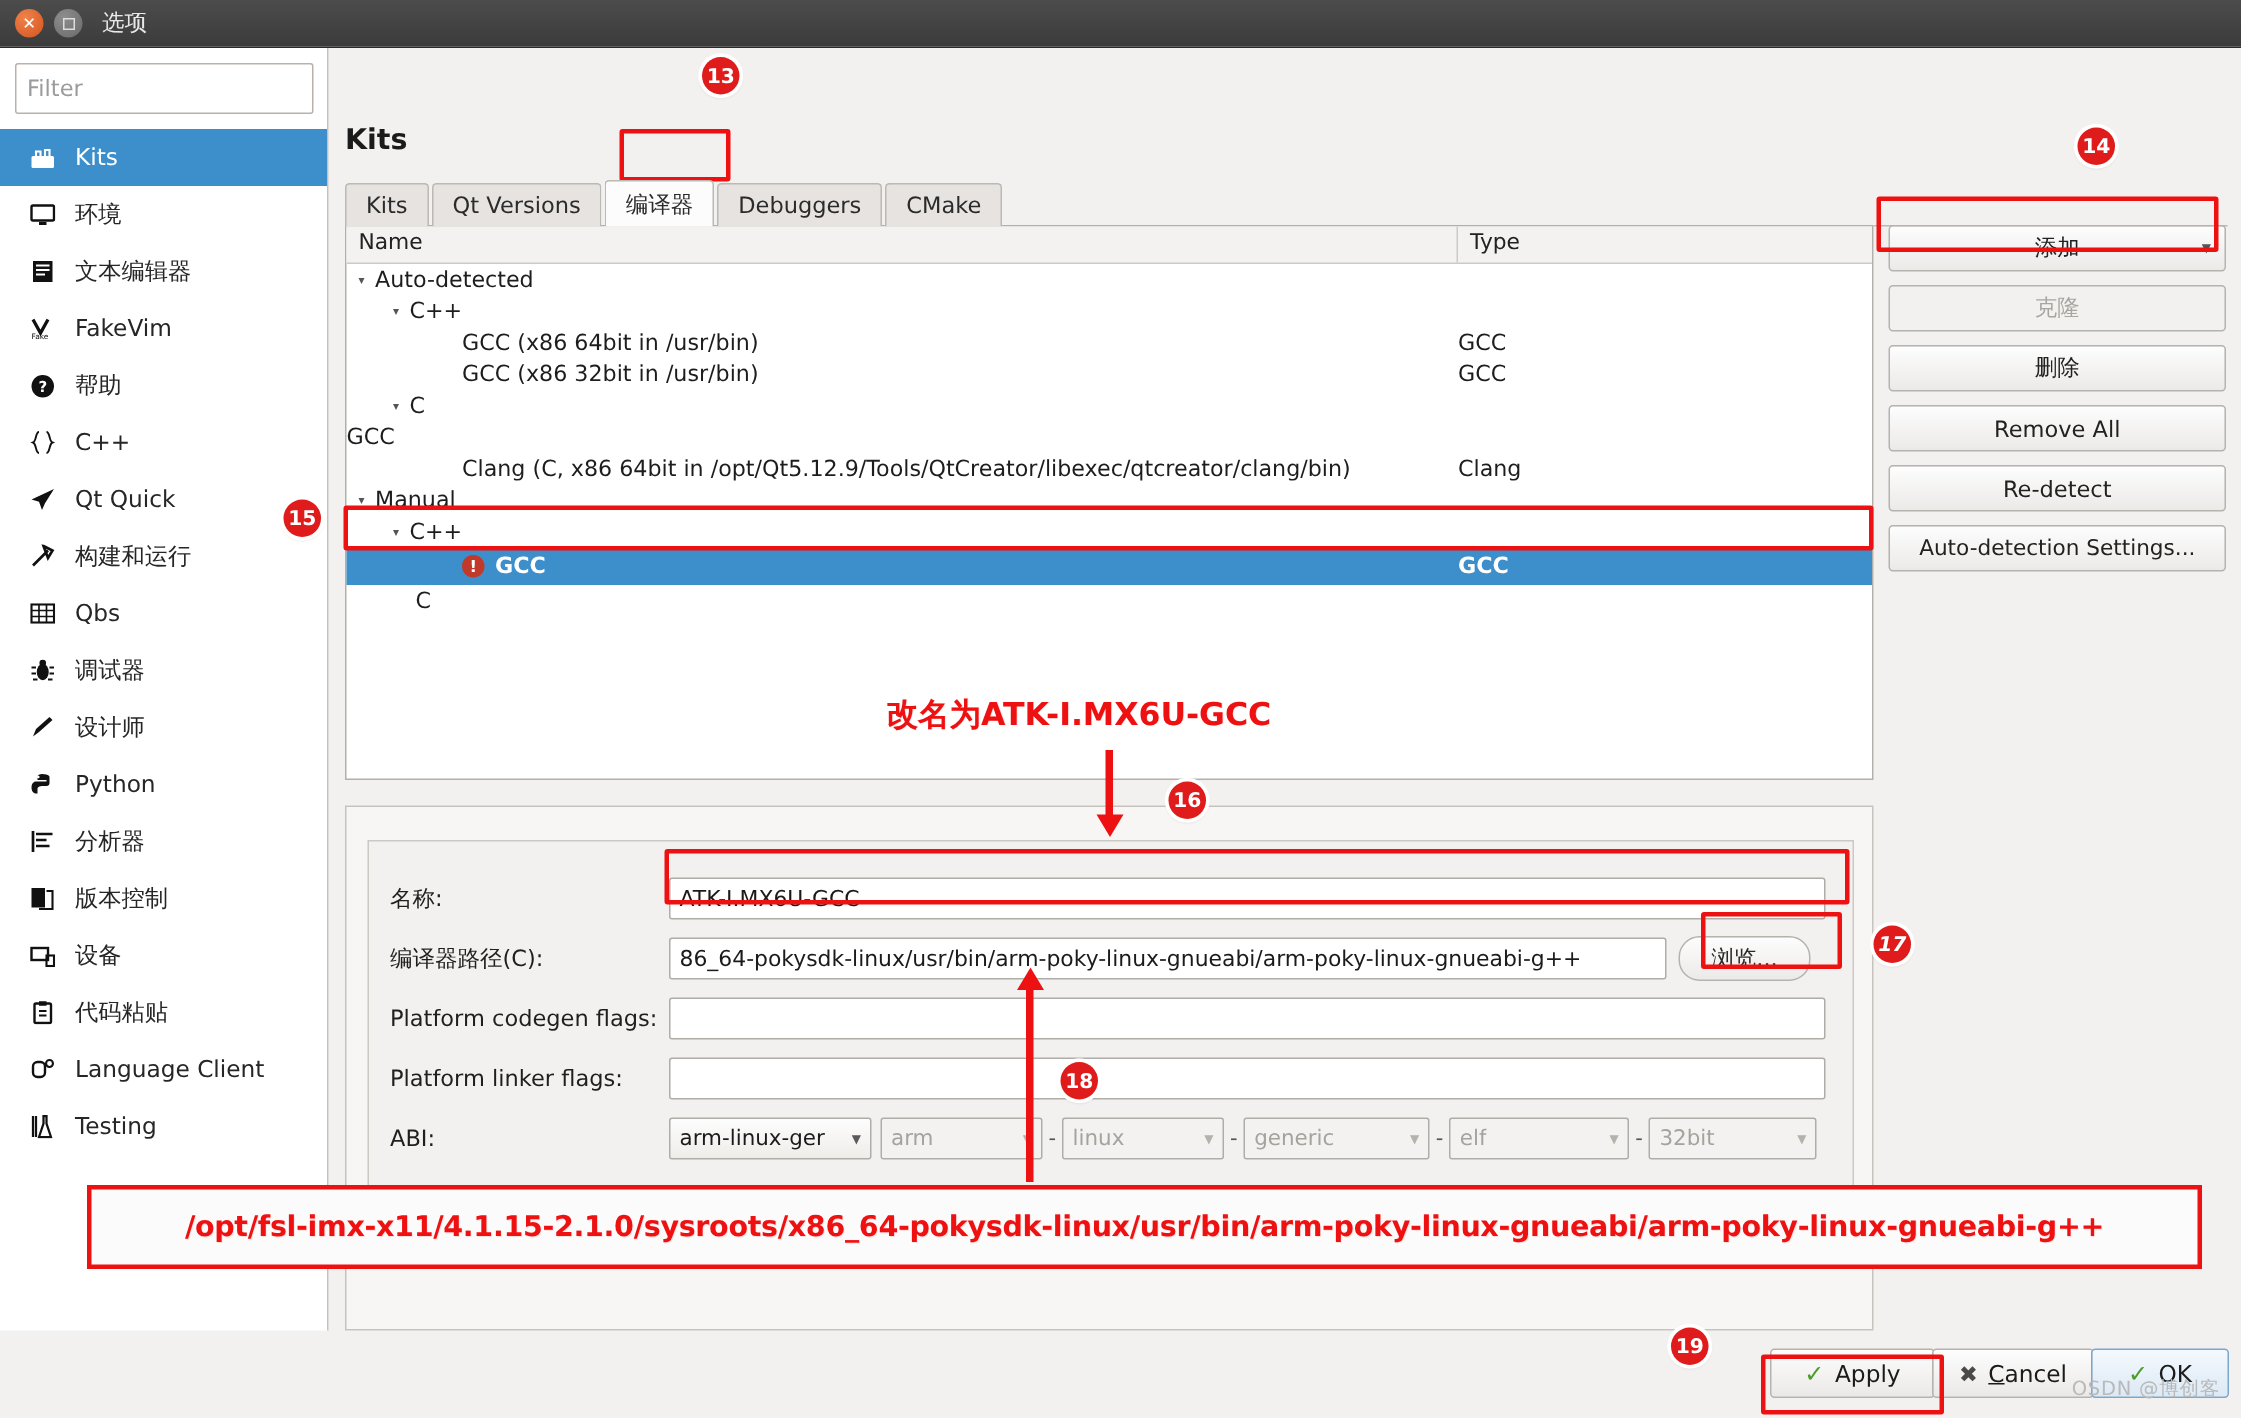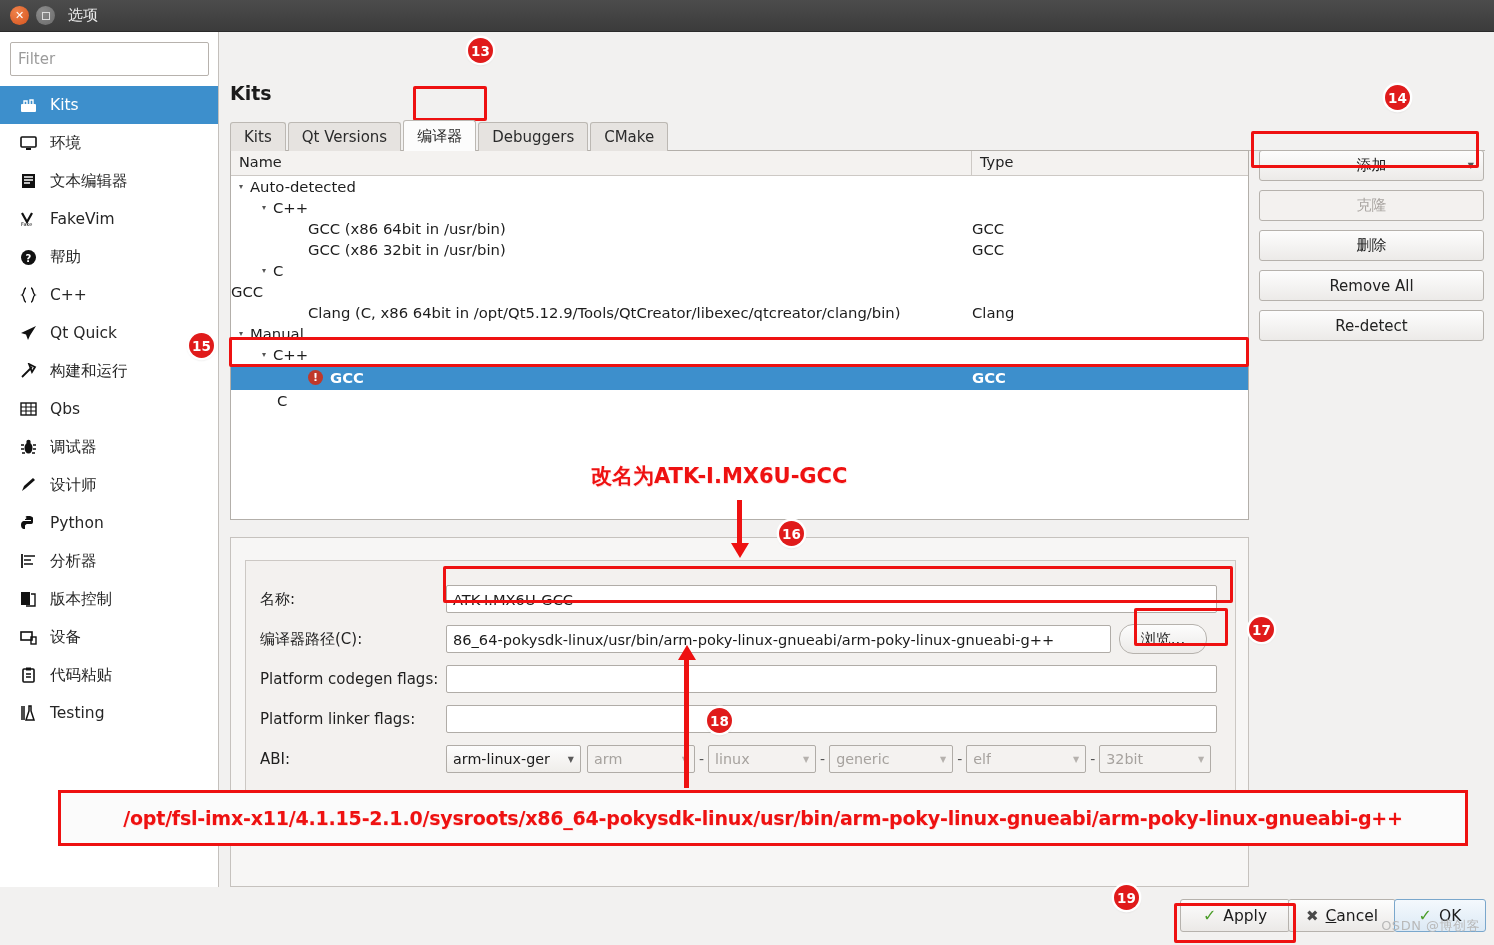--- a/index.html
+++ b/index.html
@@ -352,20 +352,29 @@
       <span class="side-ico">
         <svg width="15" height="16" viewBox="0 0 15 16">
             <rect x="2" y="2" width="11" height="13" rx="1" fill="none" stroke="#111" stroke-width="1.6"></rect>
             <rect x="5" y="0.5" width="5" height="3" fill="#111"></rect>
             <path d="M5 7h5M5 10h5" stroke="#111" stroke-width="1.3"></path>
           </svg>
       </span>
       <span class="side-label">代码粘贴</span>
     </div>
 
+    <div class="side-item">
+      <span class="side-ico">
+        <svg width="17" height="16" viewBox="0 0 17 16">
+            <rect x="2" y="3" width="8" height="10" rx="3" fill="none" stroke="#111" stroke-width="1.6"></rect>
+            <circle cx="13" cy="4" r="2.3" fill="none" stroke="#111" stroke-width="1.4"></circle>
+          </svg>
+      </span>
+      <span class="side-label">Language Client</span>
+    </div>
 
     <div class="side-item">
       <span class="side-ico">
         <svg width="17" height="16" viewBox="0 0 17 16">
             <path d="M2 1v14M4 1v14" stroke="#111" stroke-width="1.5"></path>
             <path d="M9 1v5l-3 9h8l-3-9V1z" fill="none" stroke="#111" stroke-width="1.5"></path>
           </svg>
       </span>
       <span class="side-label">Testing</span>
     </div>
@@ -469,20 +478,23 @@
         <span>克隆</span>
       </div>
       <div class="rbtn">
         <span>删除</span>
       </div>
       <div class="rbtn">
         <span>Remove All</span>
       </div>
       <div class="rbtn">
         <span>Re-detect</span>
+      </div>
+      <div class="rbtn small">
+        <span>Auto-detection Settings...</span>
       </div>
     </div>
 
     <div id="details-outer">
       <div id="details-inner">
         <div style="height:24px"></div>
 
         <div class="form-row">
           <div class="form-label">名称:</div>
           <div class="fld" style="width:771px">ATK-I.MX6U-GCC</div>
@@ -568,21 +580,21 @@
 <div class="badge" style="left:189px; top:333px;">15</div>
 
 <div class="ann-text" style="left:591px; top:462px; font-size:21px;">改名为ATK-I.MX6U-GCC</div>
 <div class="arrow-v" style="left:737px; top:500px; height:45px;"></div>
 <div class="arrow-head-down" style="left:731px; top:543px;"></div>
 <div class="badge" style="left:779px; top:521px;">16</div>
 
 <div class="redbox" style="left:443px; top:566px; width:790px; height:37px;"></div>
 
 <div class="redbox" style="left:1134px; top:608px; width:94px; height:38px;"></div>
-<div class="badge" style="left:1249px; top:617px;">17</div>
+<div class="badge" style="left:1249px; top:617px;font-style:italic;">17</div>
 
 <div class="arrow-v" style="left:684px; top:660px; height:128px;"></div>
 <div class="arrow-head-up" style="left:678px; top:645px;"></div>
 <div class="badge" style="left:707px; top:708px;">18</div>
 
 <div id="path-ann-box">
   <div id="path-ann-text">/opt/fsl-imx-x11/4.1.15-2.1.0/sysroots/x86_64-pokysdk-linux/usr/bin/arm-poky-linux-gnueabi/arm-poky-linux-gnueabi-g++</div>
 </div>
 
 <div class="redbox" style="left:1174px; top:903px; width:122px; height:40px;"></div>

